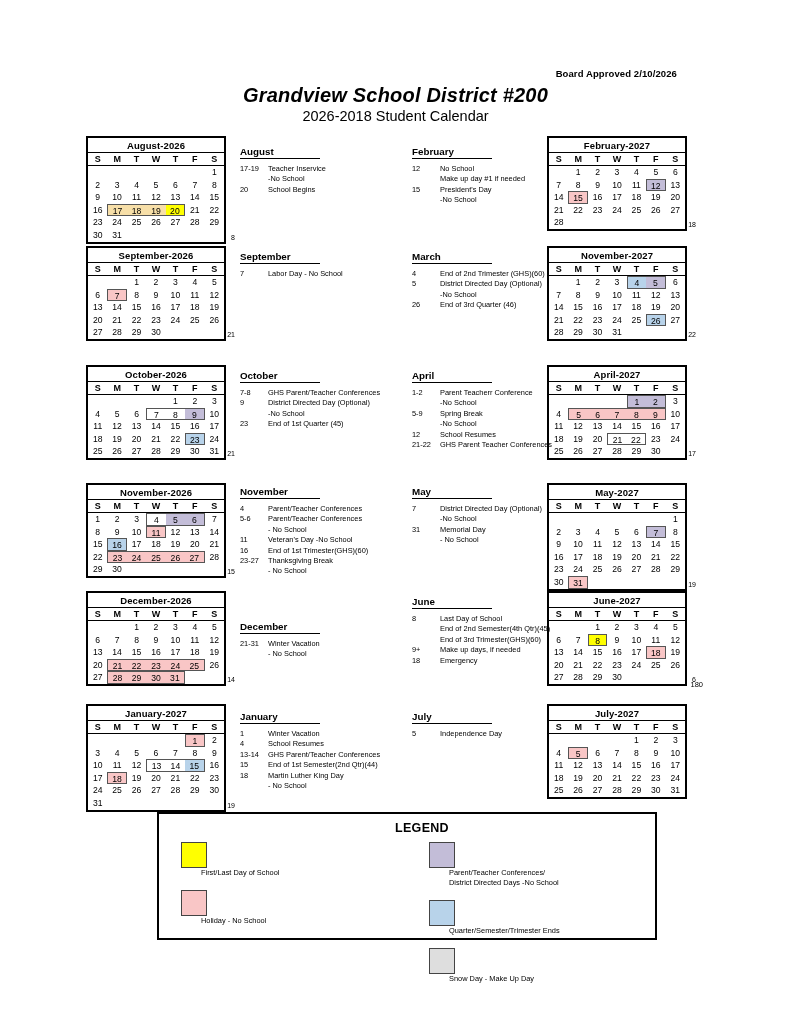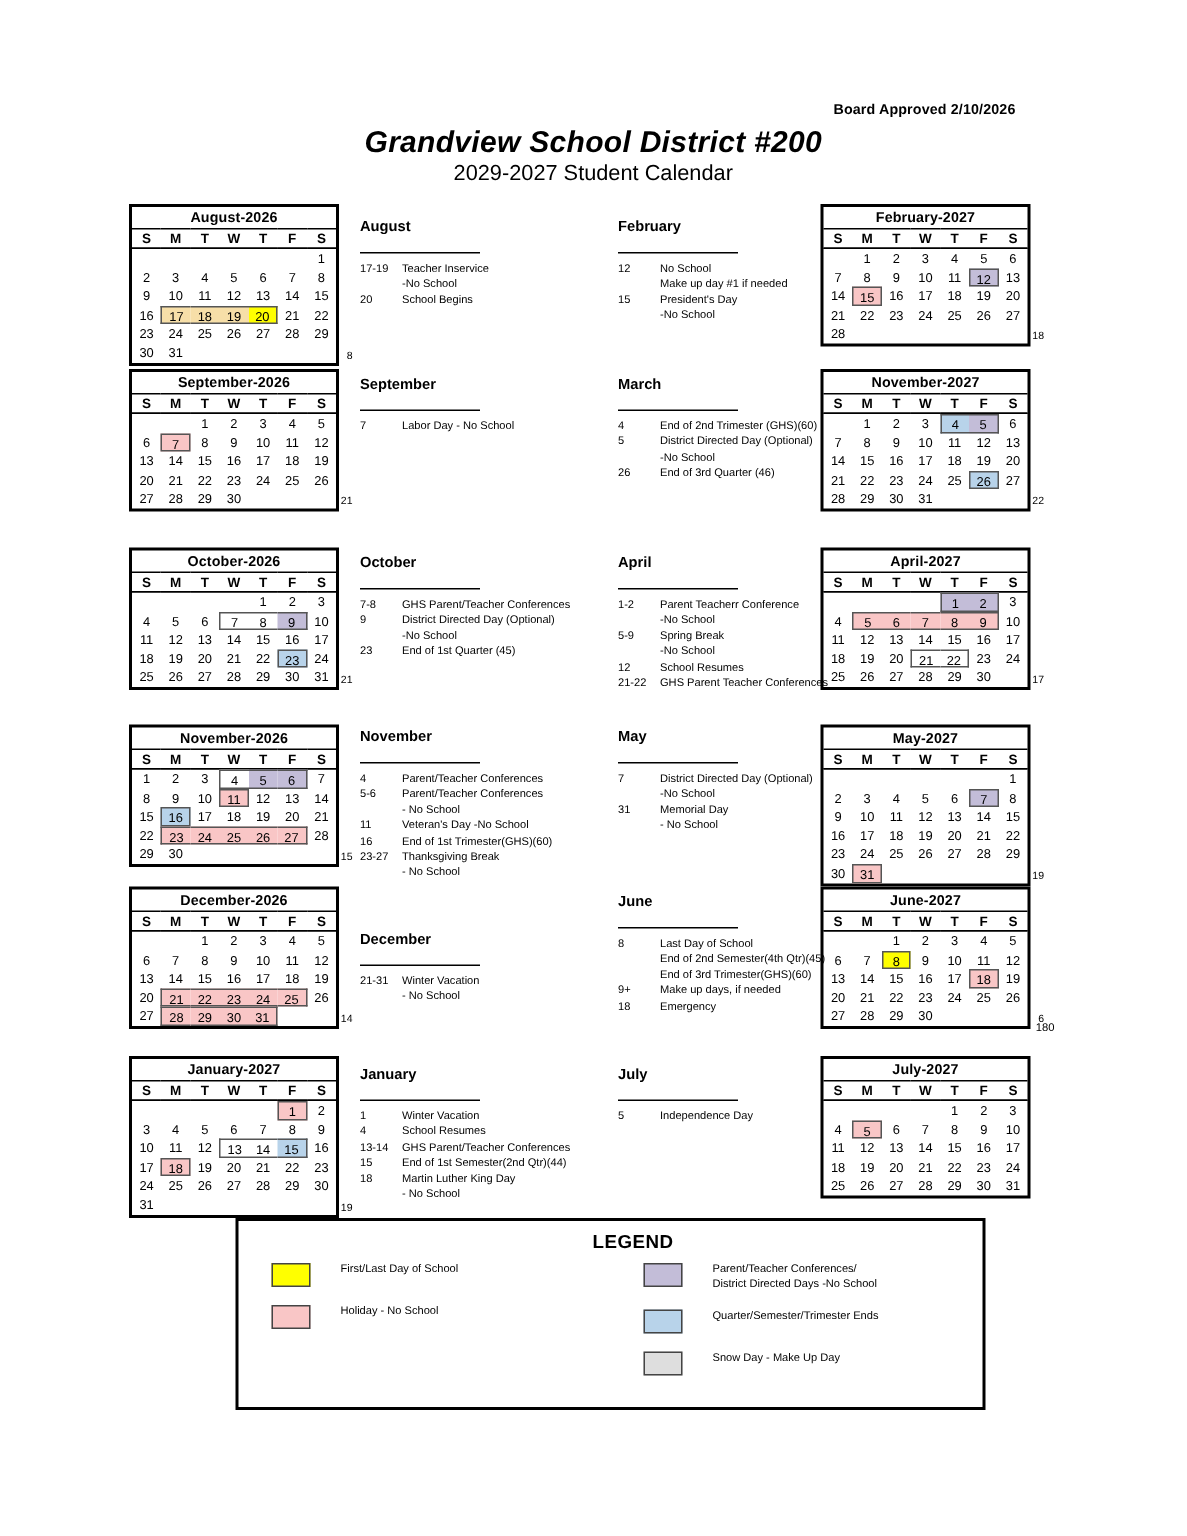--- a/index.html
+++ b/index.html
@@ -138,21 +138,21 @@
     width: 160px;
   }
   .notes.col1 { left: 240px; }
   .notes.col2 { left: 412px; }
   .notes-head {
     font-size: 9.8px;
     font-weight: 700;
     border-bottom: 1.4px solid #000;
     display: inline-block;
     min-width: 80px;
-    padding-bottom: 11px;
+    padding-bottom: 1px;
     margin-bottom: 5px;
   }
   .note-line {
     display: flex;
     font-size: 7.4px;
     line-height: 10.4px;
     white-space: nowrap;
   }
   .note-date {
     width: 28px;
@@ -186,40 +186,41 @@
   }
   .legend-col {
     width: 50%;
     padding-left: 22px;
     box-sizing: border-box;
   }
   .legend-item {
     display: flex;
     align-items: flex-start;
     margin-bottom: 11px;
+    flex-direction: column;
   }
   .legend-swatch {
     width: 24px;
     height: 14px;
     border: 1.3px solid #444;
     flex: 0 0 24px;
     margin-top: 1px;
   }
   .legend-label {
     font-size: 7.4px;
     line-height: 10px;
     margin-left: 20px;
   }
 </style>
 </head>
 <body>
 
 <div class="board-approved">Board Approved 2/10/2026</div>
 <div class="title-main">Grandview School District #200</div>
-<div class="title-sub">2029-2027 Student Calendar</div>
+<div class="title-sub">2026-2018 Student Calendar</div>
 
 <div class="cal-area" id="cal-area">
     <div class="cal-row"></div>
     <div class="cal-row"></div>
     <div class="cal-row"></div>
     <div class="cal-row"></div>
     <div class="cal-row"></div>
     <div class="cal-row"></div>
     <div class="month-box left" style="top: 0px;">
       <div class="month-title">August-2026</div>

